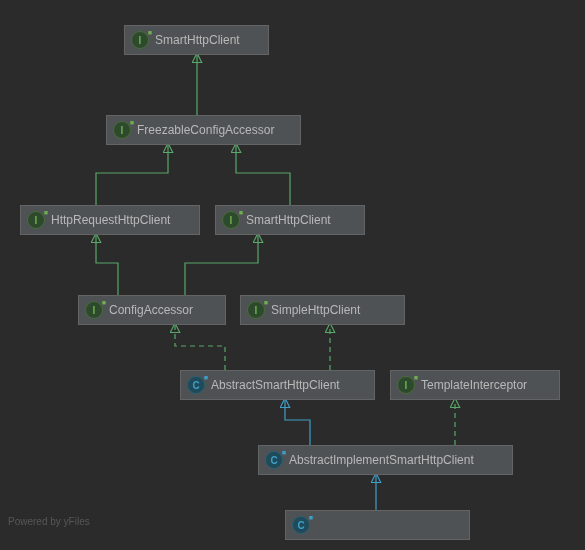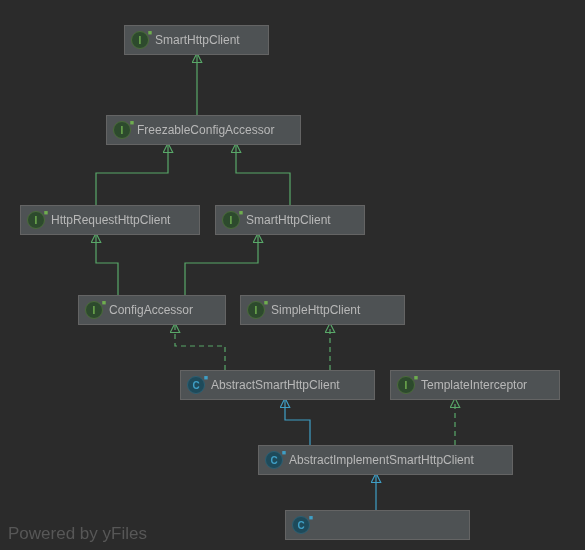--- a/index.html
+++ b/index.html
@@ -59,24 +59,24 @@
   .icon-wrap { position: relative; display:inline-flex; }
   svg.edges {
     position: absolute;
     top: 0; left: 0;
     width: 585px;
     height: 550px;
     pointer-events: none;
   }
   .footer {
     position: absolute;
-    bottom: 6px;
+    bottom: 23px;
     left: 8px;
     color: #575757;
-    font-size: 17px;
+    font-size: 10px;
   }
 </style>
 </head>
 <body>
 
 <div class="canvas">
   <svg class="edges">
     <defs>
       <marker id="arrow-green" markerWidth="10" markerHeight="10" refX="8" refY="4" orient="auto">
         <path d="M0,0 L8,4 L0,8 Z" fill="none" stroke="#59A869" stroke-width="1"></path>

